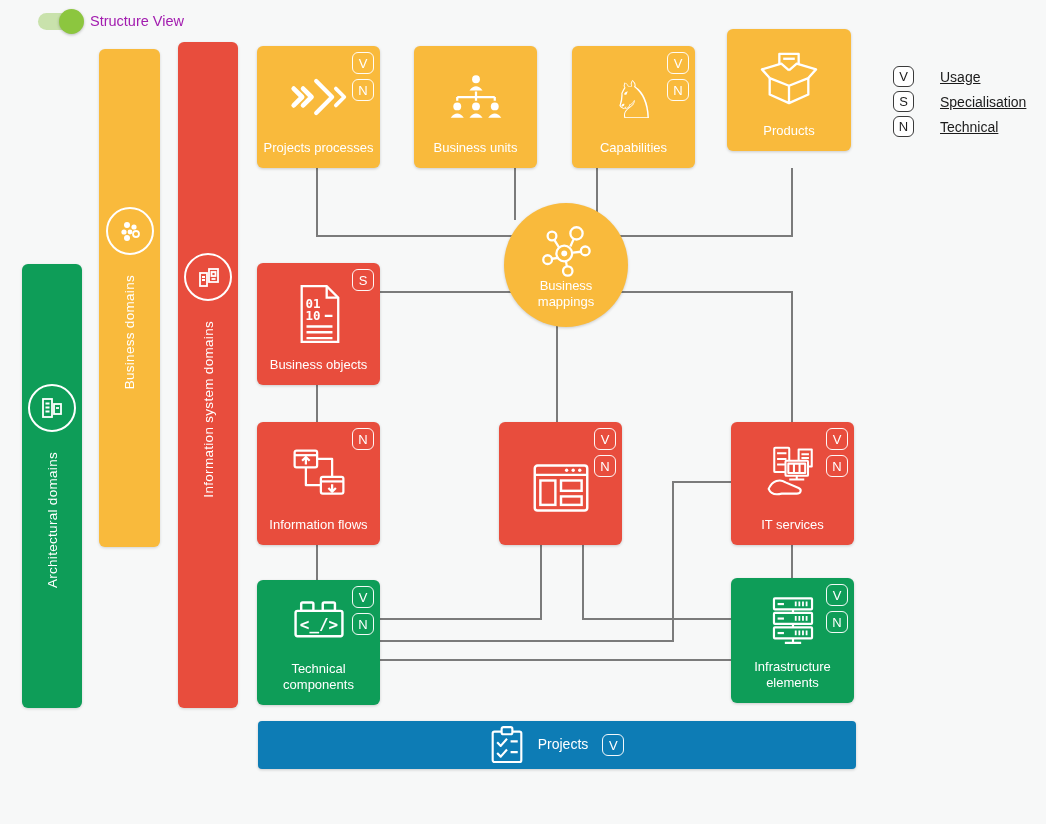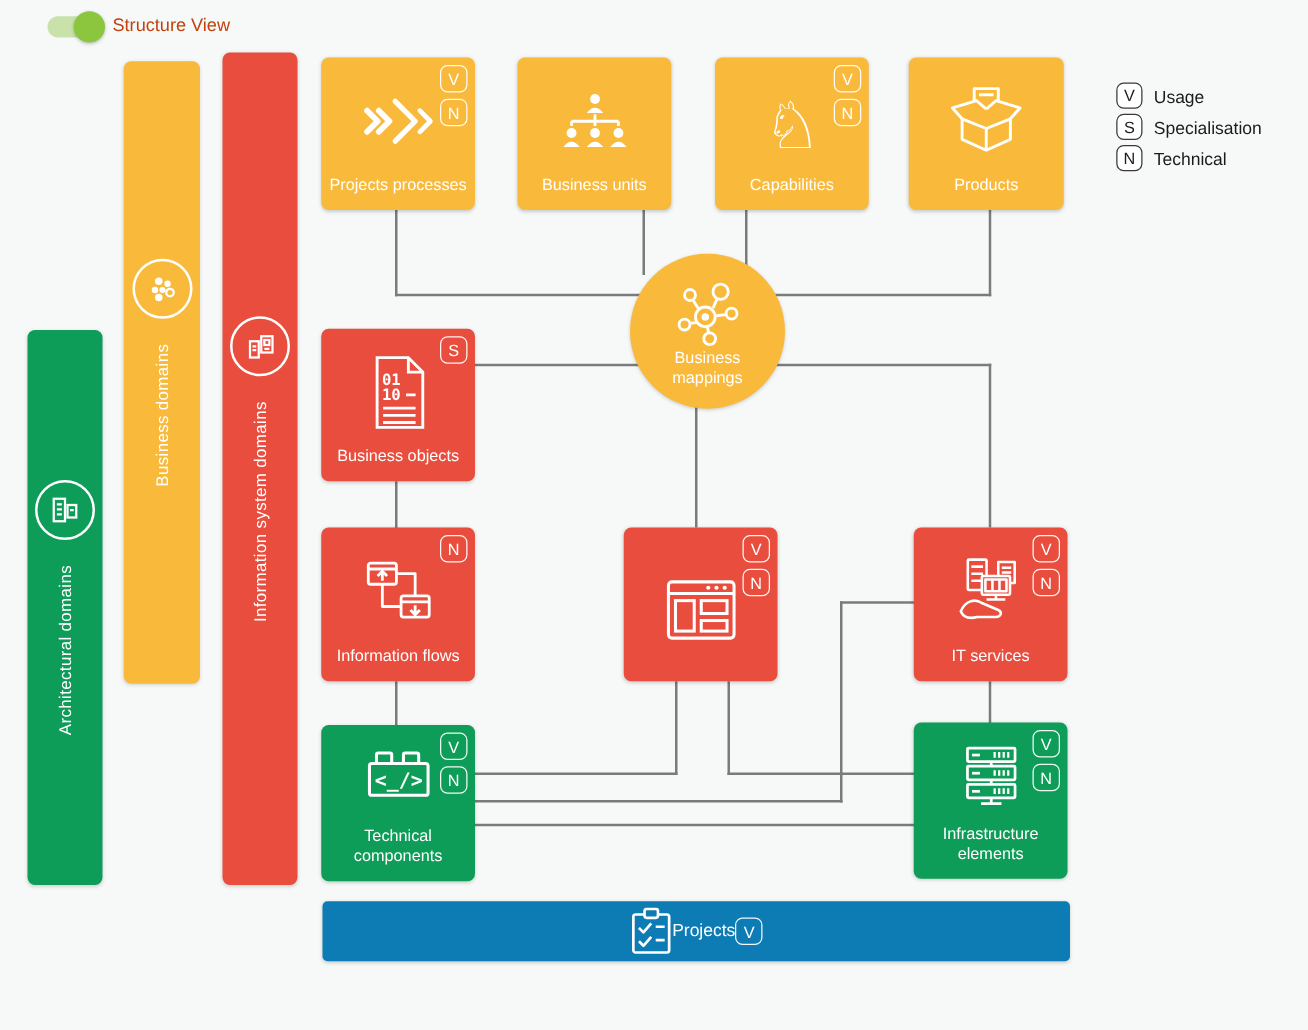--- a/index.html
+++ b/index.html
@@ -6,21 +6,21 @@
   .stage{position:relative;width:1046px;height:824px;background:#F7F8F8;
          font-family:"Liberation Sans",sans-serif;overflow:hidden;}
   
   .line{position:absolute;background:#7B7B7B;z-index:1;}
   .h{height:2px}.v{width:2px}
   
   .toggle{position:absolute;left:38px;top:13px;width:42px;height:17px;border-radius:9px;
           background:#C9E2AC;z-index:3;cursor:pointer;}
   .knob{position:absolute;right:-4px;top:-4px;width:25px;height:25px;border-radius:50%;
         background:#8CC63F;box-shadow:0 1px 3px rgba(0,0,0,.25);}
-  .toggle-label{position:absolute;left:90px;top:13px;font-size:14.5px;color:#c2410c;z-index:3;}
+  .toggle-label{position:absolute;left:90px;top:13px;font-size:14.5px;color:#a21caf;z-index:3;}
   
   .bar{position:absolute;z-index:2;border-radius:6px;display:flex;flex-direction:column;
        align-items:center;justify-content:center;gap:20px;color:#fff;
        box-shadow:0 1px 3px rgba(0,0,0,.15);}
   .ring{width:44px;height:44px;border:2px solid #fff;border-radius:50%;
         display:flex;align-items:center;justify-content:center;flex:none;}
   .vlabel{writing-mode:vertical-rl;transform:rotate(180deg);font-size:13.5px;
           letter-spacing:.3px;white-space:nowrap;}
   
   .node{position:absolute;z-index:2;border-radius:6px;display:flex;flex-direction:column;
@@ -28,30 +28,30 @@
   .iconwrap{flex:1;display:flex;align-items:center;justify-content:center;padding-top:8px;}
   .nlabel{font-size:13px;line-height:1.25;text-align:center;padding:0 5px 12px;}
   .yellow{background:#F9BA3C}.red{background:#E84D3D}.green{background:#0E9D58}.blue{background:#0D7CB5}
   .badges{position:absolute;top:6px;right:6px;display:flex;flex-direction:column;gap:5px;z-index:3;}
   .badge{width:22px;height:22px;border:1.5px solid rgba(255,255,255,.95);border-radius:6px;
          color:#fff;font-size:13px;display:flex;align-items:center;justify-content:center;
          box-sizing:border-box;flex:none;}
   .circle-node{border-radius:50%;justify-content:center;}
   .circle-node .iconwrap{flex:none;padding-top:14px;}
   
-  .projects{flex-direction:row;justify-content:center;align-items:center;border-radius:4px;}
+  .projects{flex-direction:row;justify-content:center;align-items:center;gap:14px;border-radius:4px;}
   .projects .nlabel{padding:0;font-size:14px;}
   .badge.inline{position:static;}
   
   .legend{position:absolute;left:893px;top:66px;z-index:2;}
   .legend-row{display:flex;align-items:center;margin-bottom:4px;}
   .lbadge{width:21px;height:21px;border:1.5px solid #3a3a3a;border-radius:6px;color:#1c1c1c;
           font-size:13px;display:flex;align-items:center;justify-content:center;
           background:#fff;box-sizing:border-box;}
-  .llabel{font-size:14px;color:#1b1b1b;margin-left:9px;}
+  .llabel{font-size:14px;color:#1b1b1b;margin-left:26px;text-decoration:underline;}
   svg{display:block;}
 </style>
 </head>
 <body>
 
 <div class="stage">
 
   <div class="toggle">
     <div class="knob"></div>
   </div>
@@ -163,21 +163,21 @@
       <span class="badge">N</span>
     </div>
     <div class="iconwrap">
       <svg width="64" height="58" viewBox="0 0 64 58">
         <text x="32" y="50" text-anchor="middle" font-size="52" fill="#fff" font-family="DejaVu Sans, sans-serif">♘</text>
       </svg>
     </div>
     <div class="nlabel">Capabilities</div>
   </div>
 
-  <div class="node yellow" style="left:727px;top:46px;width:124px;height:122px">
+  <div class="node yellow" style="left:727px;top:29px;width:124px;height:122px">
     <div class="iconwrap">
       <svg width="62" height="56" viewBox="0 0 64 58" fill="none" stroke="#fff" stroke-width="2.4" stroke-linejoin="round">
         <path d="M22 13 V2 H42 V13"></path>
           <path d="M26 7 H38"></path>
         <path d="M12 27 L32 35 L52 27 M12 27 V44 L32 53 L52 44 V27 M32 35 V53"></path>
         <path d="M12 27 L4 18 L24 12 L32 19 M52 27 L60 18 L40 12 L32 19"></path>
       </svg>
     </div>
     <div class="nlabel">Products</div>
   </div>

